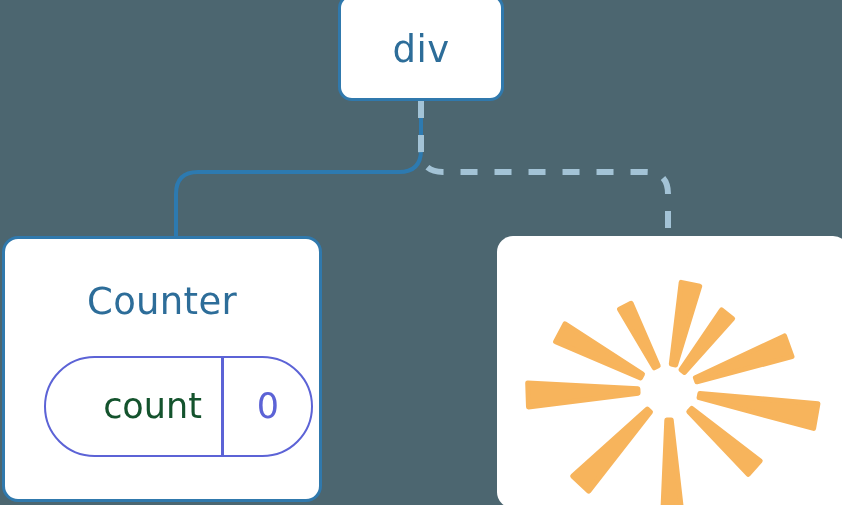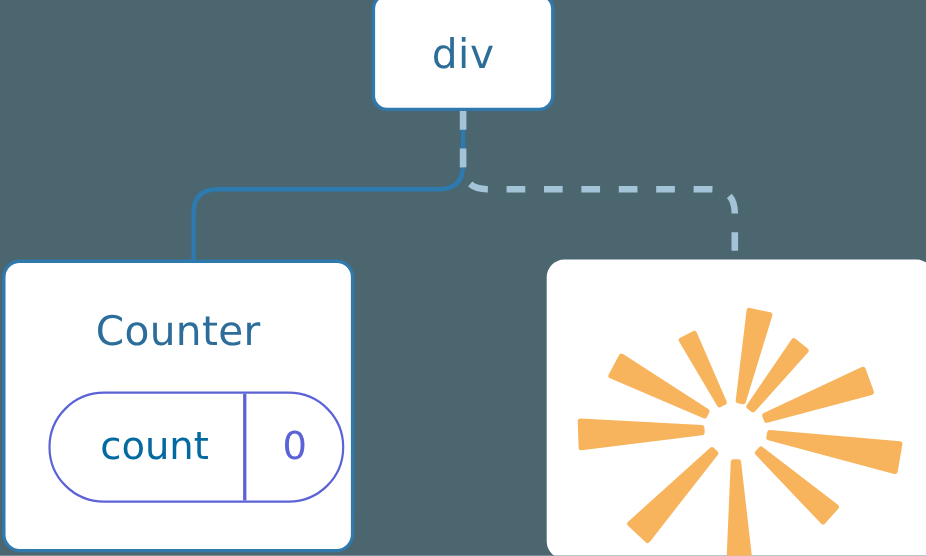--- a/index.html
+++ b/index.html
@@ -82,28 +82,28 @@
   #count-pill-divider {
     position: absolute;
     left: 175px;
     top: 0;
     width: 2.5px;
     height: 100%;
     background: #5c63d6;
   }
   #count-pill-key {
     position: absolute;
-    left: 0;
+    left: 12px;
     top: 0;
     width: 175px;
     height: 100%;
     display: flex;
     align-items: center;
     justify-content: center;
-    color: #0369a1;
+    color: #14532d;
     font-size: 35px;
     line-height: 1;
     padding-left: 14px;
     box-sizing: border-box;
   }
   #count-pill-value {
     position: absolute;
     left: 177px;
     top: 0;
     width: 90px;

